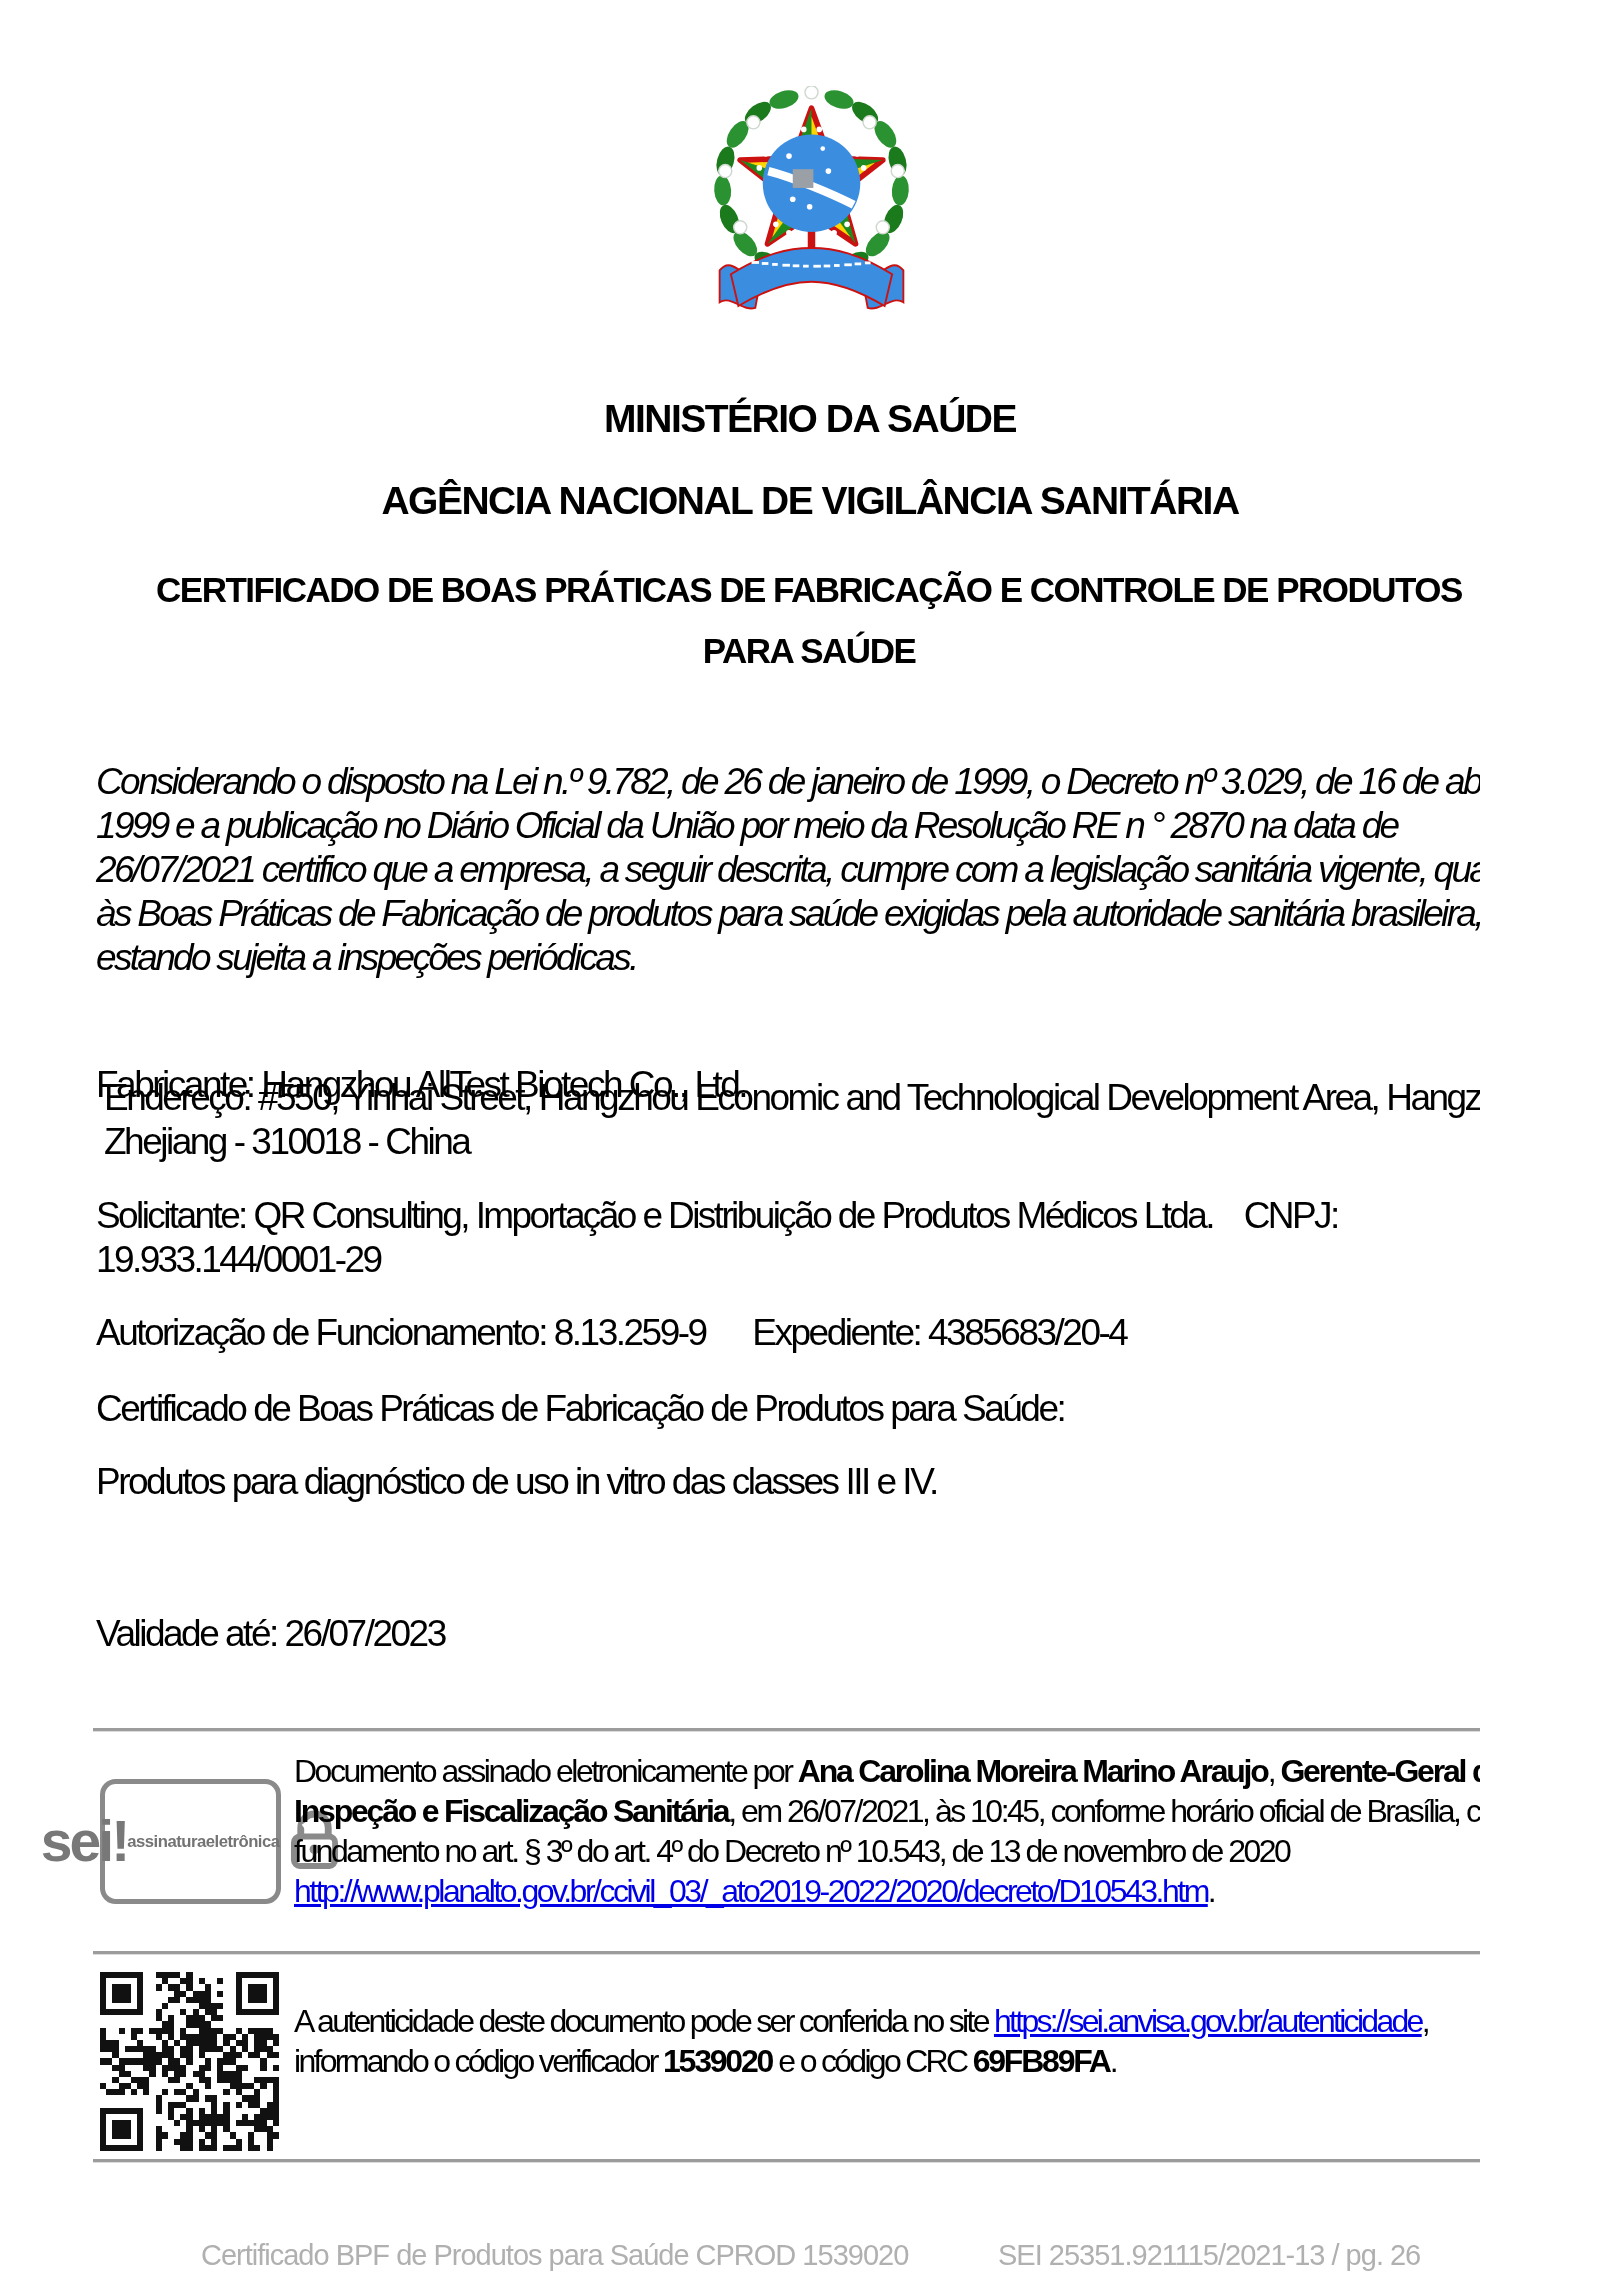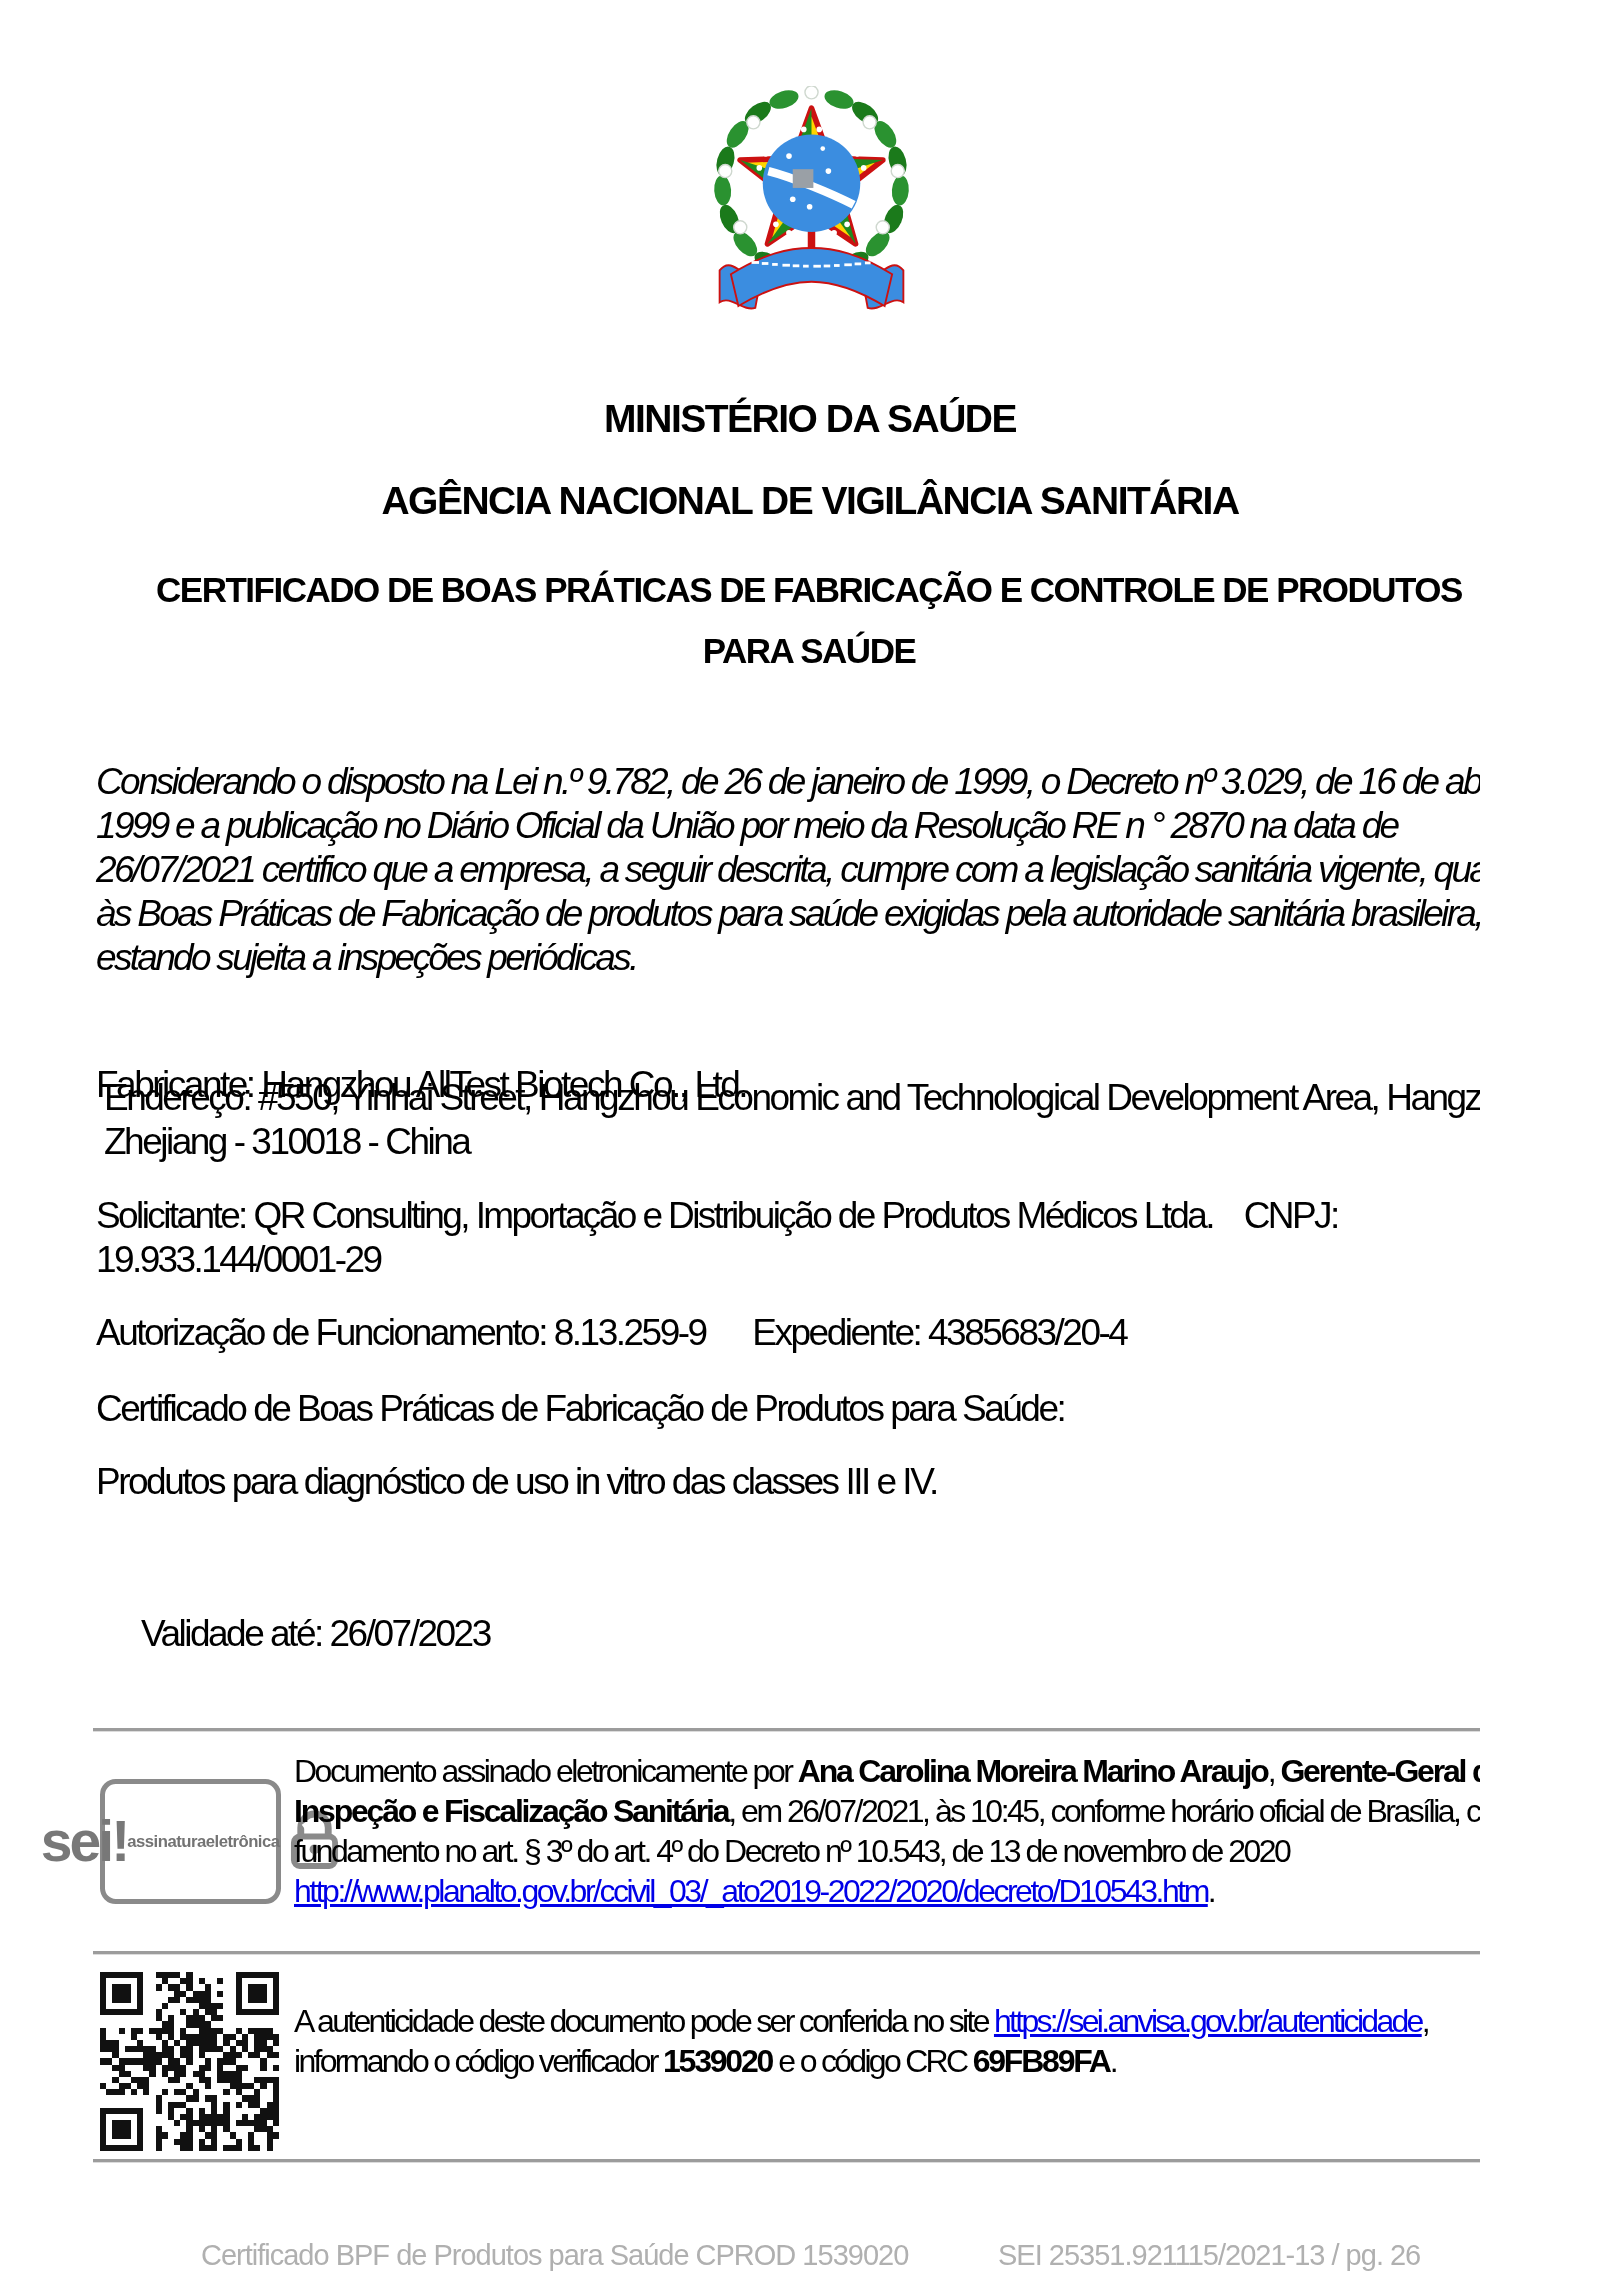--- a/index.html
+++ b/index.html
@@ -168,21 +168,21 @@
   <div class="abs h1" style="top:479px;">AGÊNCIA NACIONAL DE VIGILÂNCIA SANITÁRIA</div>
   <div class="abs h3" style="top:559px;">CERTIFICADO DE BOAS PRÁTICAS DE FABRICAÇÃO E CONTROLE DE PRODUTOS PARA SAÚDE</div>
 
   <div class="abs body-text italic" style="top:760px;">Considerando o disposto na Lei n.º 9.782, de 26 de janeiro de 1999, o Decreto nº 3.029, de 16 de abril de 1999 e a publicação no Diário Oficial da União por meio da Resolução RE n ° 2870 na data de 26/07/2021 certifico que a empresa, a seguir descrita, cumpre com a legislação sanitária vigente, quanto às Boas Práticas de Fabricação de produtos para saúde exigidas pela autoridade sanitária brasileira, estando sujeita a inspeções periódicas.</div>
   <div class="abs body-text" style="top:1055px;margin-top:8px;">Fabricante: Hangzhou AllTest Biotech Co., Ltd.</div>
   <div class="abs body-text" style="top:1076px;margin-left:8px;">Endereço: #550, Yinhai Street, Hangzhou Economic and Technological Development Area, Hangzhou, Zhejiang - 310018 - China</div>
   <div class="abs body-text tight prewrap" style="top:1194px;">Solicitante: QR Consulting, Importação e Distribuição de Produtos Médicos Ltda.    CNPJ: 19.933.144/0001-29</div>
   <div class="abs body-text prewrap" style="top:1311px;">Autorização de Funcionamento: 8.13.259-9      Expediente: 4385683/20-4</div>
   <div class="abs body-text" style="top:1387px;">Certificado de Boas Práticas de Fabricação de Produtos para Saúde:</div>
   <div class="abs body-text" style="top:1460px;">Produtos para diagnóstico de uso in vitro das classes III e IV.</div>
-  <div class="abs body-text" style="top:1612px;margin-left:45px;">Validade até: 26/07/2023</div>
+  <div class="abs body-text" style="top:1612px;">Validade até: 26/07/2023</div>
 
   <div class="abs rule" style="top:1728px;"></div>
 
   <div class="abs seal">
     <div class="seal-textcol">
       <div class="seal-brand">sei!</div>
       <div class="seal-sub">assinatura</div>
       <div class="seal-sub">eletrônica</div>
     </div>
     <span>

